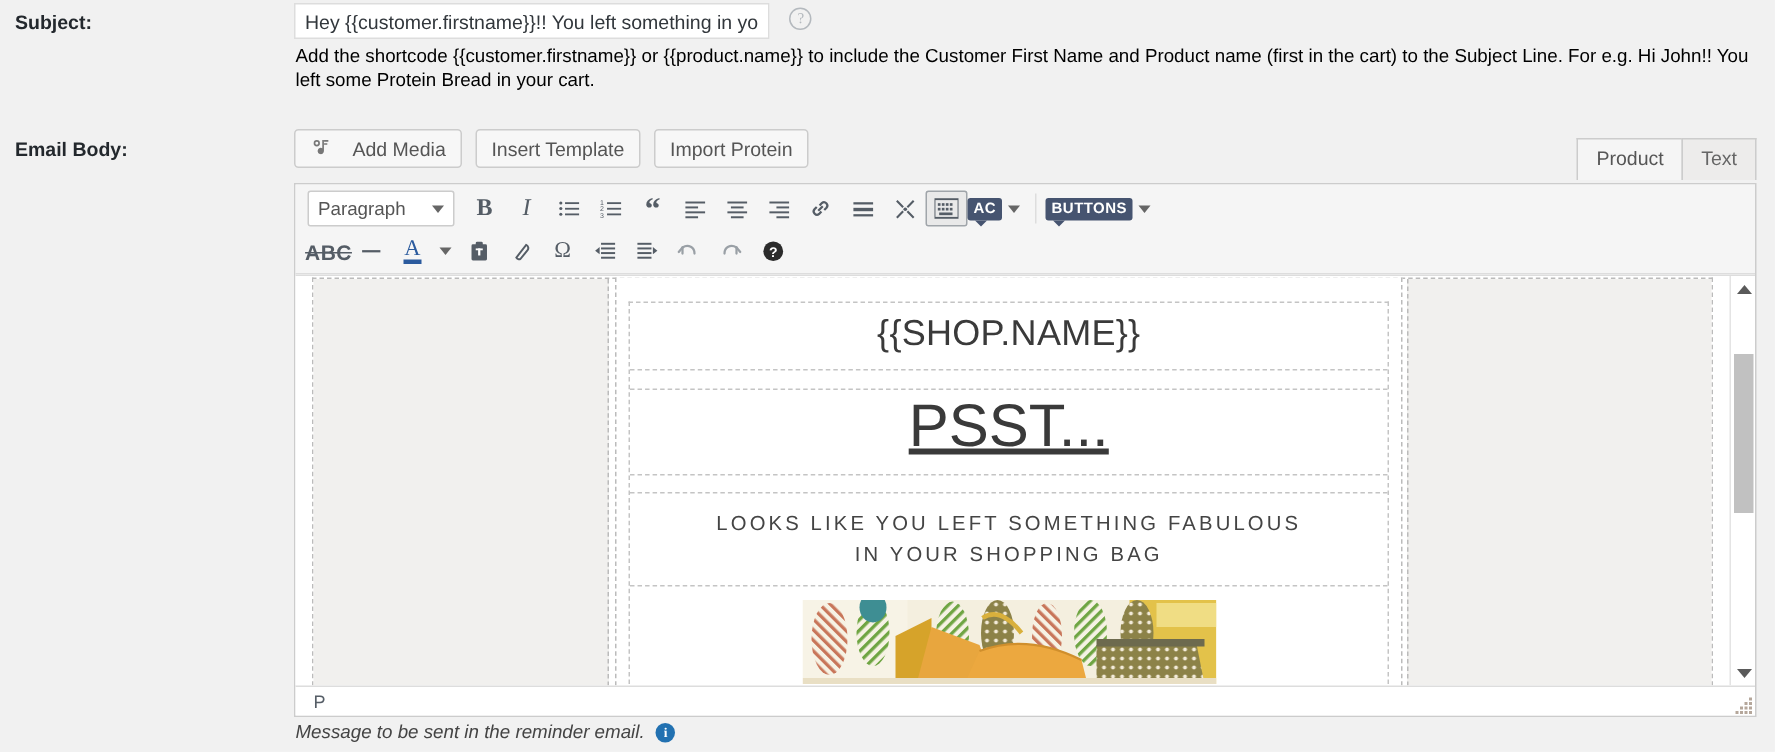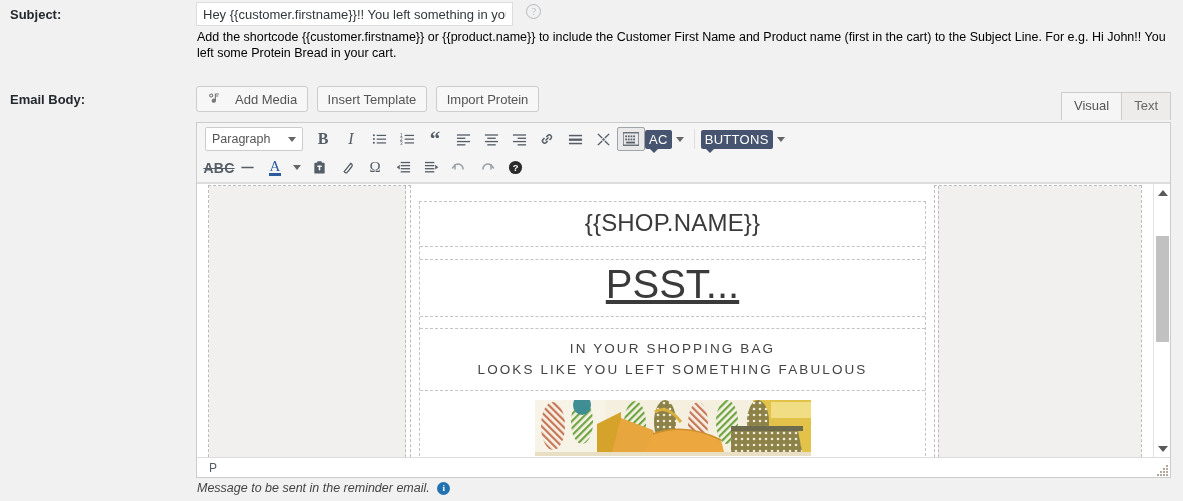--- a/index.html
+++ b/index.html
@@ -163,22 +163,22 @@
     display: inline-block;
   }
   .mce-sep {
     width: 1px; height: 20px;
     background: #ddd;
     margin: 0 6px;
   }
   .tag-btn {
     background: #465470;
     color: #fff;
-    font-size: 13px;
-    font-weight: normal;
+    font-size: 10px;
+    font-weight: bold;
     letter-spacing: .3px;
     padding: 2px 4px;
     border-radius: 2px;
     display: inline-flex;
     align-items: center;
     justify-content: center;
     position: relative;
   }
   .tag-btn::after {
     content: "";
@@ -399,21 +399,21 @@
         <span>Add Media</span>
       </button>
       <button class="btn">
         <span>Insert Template</span>
       </button>
       <button class="btn">
         <span>Import Protein</span>
       </button>
 
       <div class="tabs">
-        <div class="tab active">Visual</div>
+        <div class="tab active">Product</div>
         <div class="tab">Text</div>
       </div>
     </div>
 
     <div class="mce-panel">
 
       <div class="mce-toolbar">
 
         <div class="mce-row">
           <div class="mce-sel">
@@ -606,22 +606,22 @@
 
               <div class="mrow r-shop">{{SHOP.NAME}}</div>
 
               <div class="mrow r-gap"></div>
 
               <div class="mrow r-psst">PSST...</div>
 
               <div class="mrow r-gap2"></div>
 
               <div class="mrow r-tag">
+                <div>LOOKS LIKE YOU LEFT SOMETHING FABULOUS</div>
                 <div>IN YOUR SHOPPING BAG</div>
-                <div>LOOKS LIKE YOU LEFT SOMETHING FABULOUS</div>
               </div>
 
               <div class="r-img">
                 <div class="hero">
                   <svg width="276" height="56" viewBox="0 0 276 56">
                     <defs>
                       <pattern id="dots" width="6" height="6" patternUnits="userSpaceOnUse">
                         <rect width="6" height="6" fill="#8c8248"></rect>
                         <circle cx="3" cy="3" r="1.3" fill="#f2ead8"></circle>
                       </pattern>

